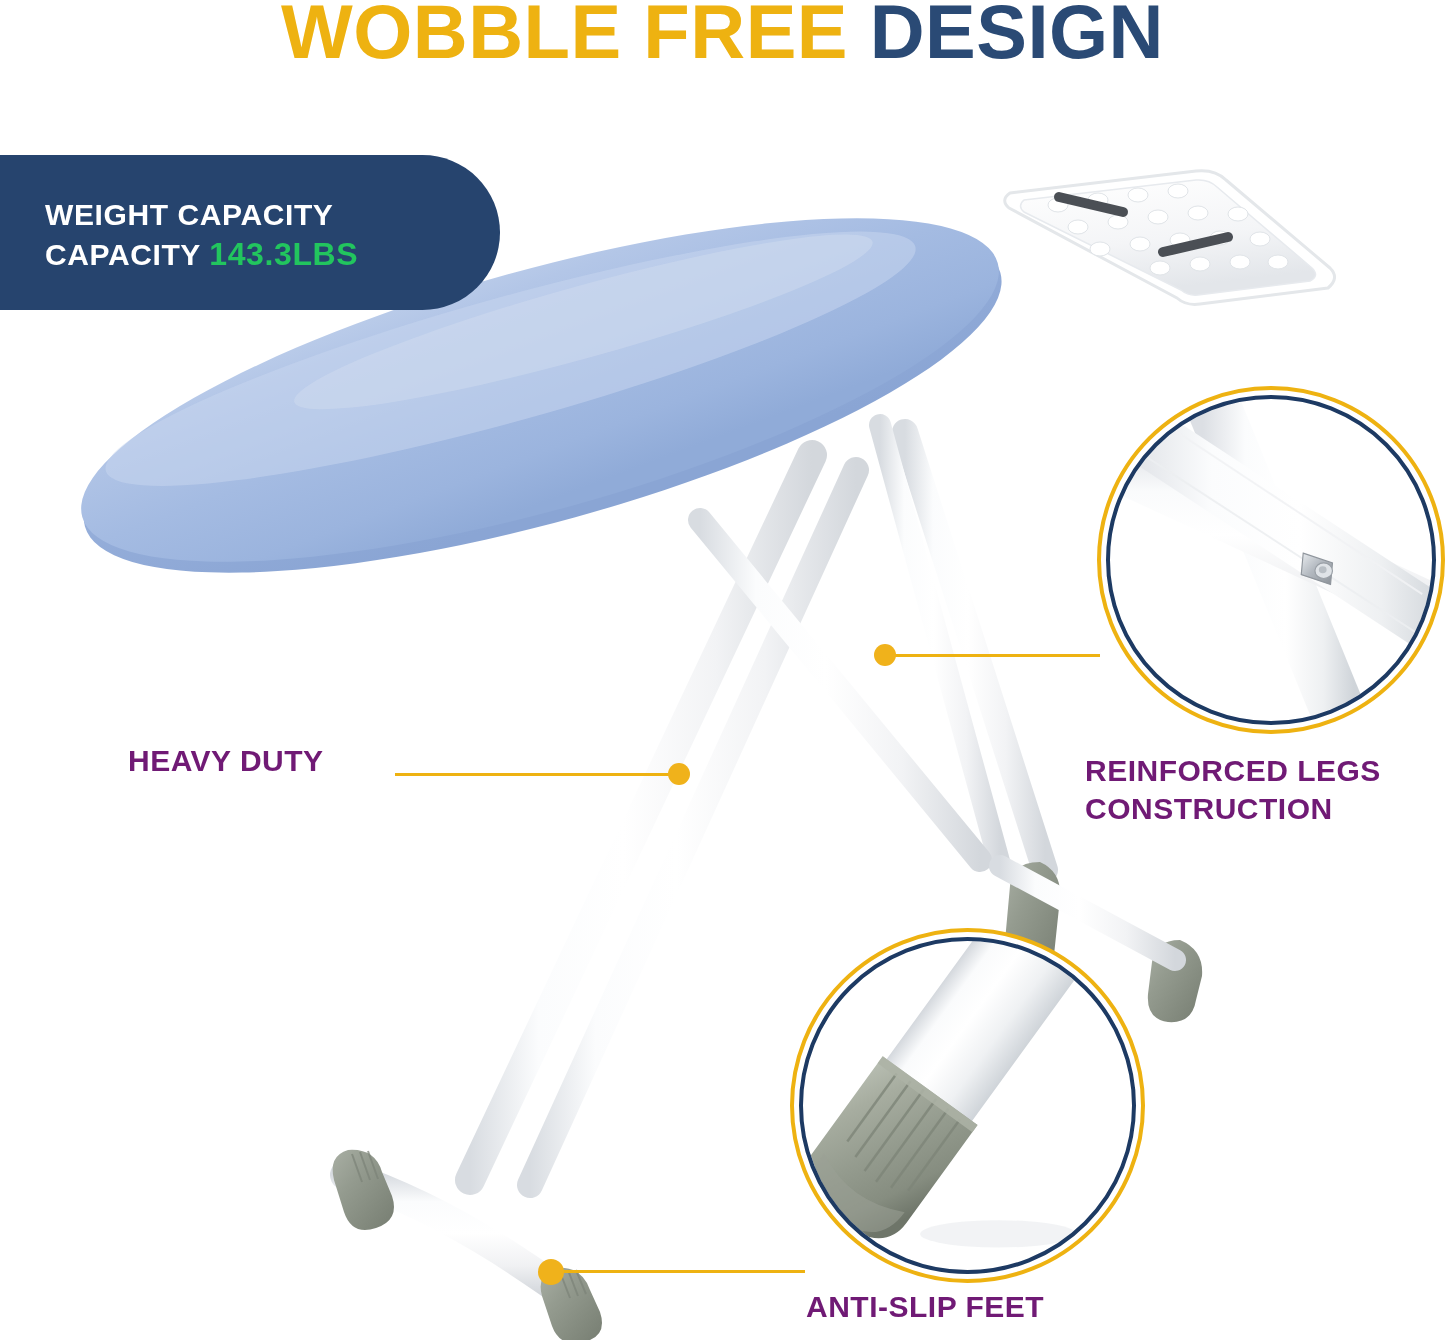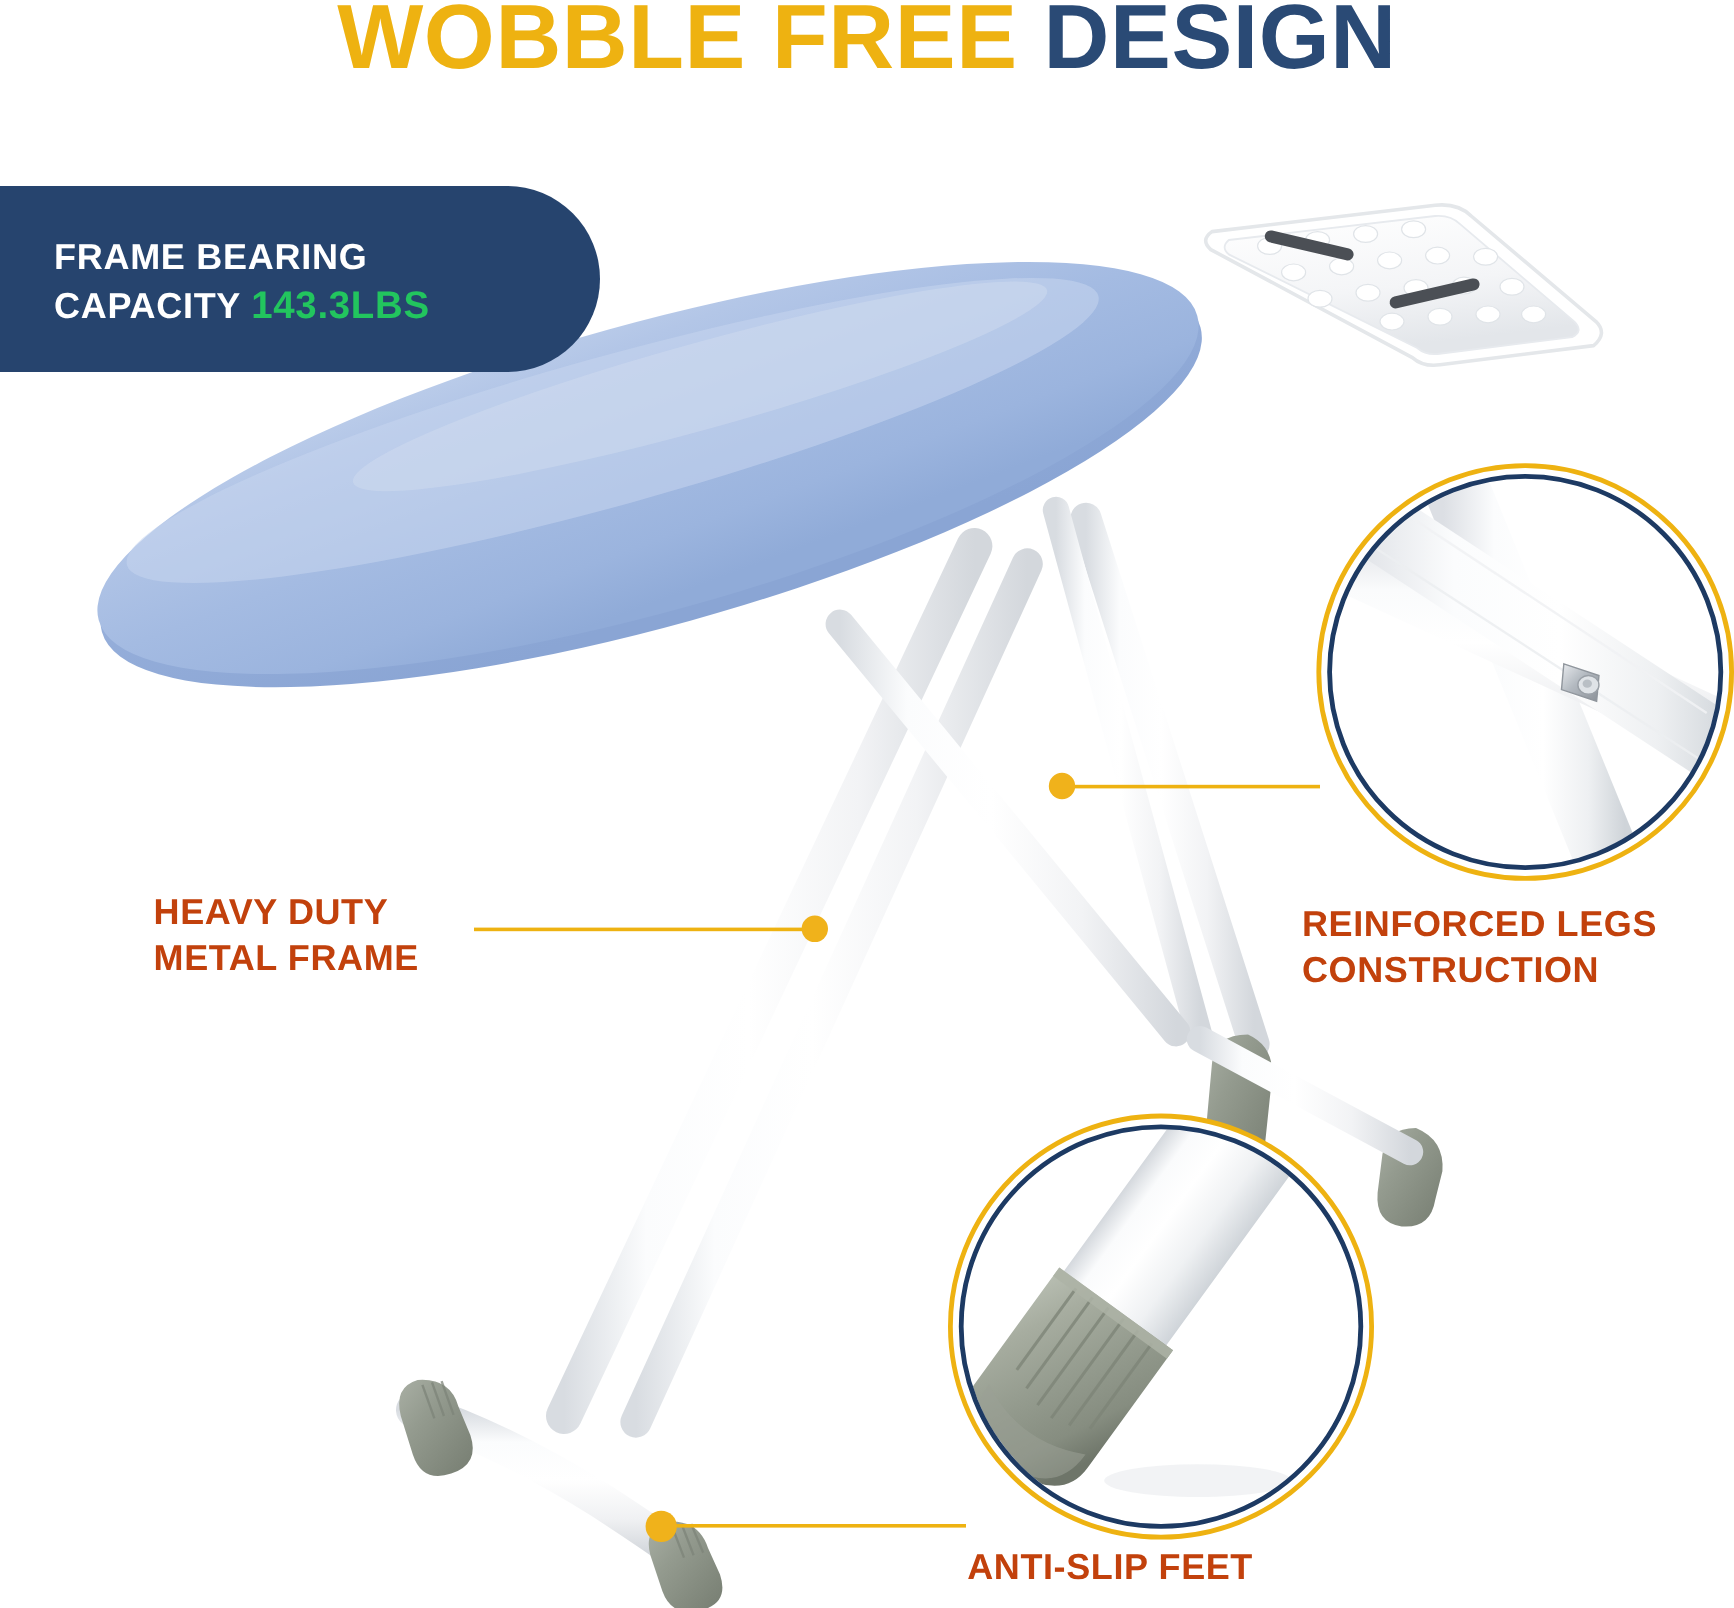--- a/index.html
+++ b/index.html
@@ -55,21 +55,21 @@
   }
   #weight-badge .bval {
     color: #22c55e;
     font-size: 32px;
     font-weight: bold;
   }
 
   
   .callout-label {
     position: absolute;
-    color: #c2410c;
+    color: #701a75;
     font-weight: bold;
     letter-spacing: 0.5px;
     line-height: 1.28;
     white-space: nowrap;
     user-select: none;
   }
   #label-frame {
     left: 128px;
     top: 742px;
     font-size: 30px;
@@ -282,21 +282,21 @@
 
         <ellipse cx="540" cy="390" rx="475" ry="120" fill="url(#gBoard)"></ellipse>
 
         <ellipse cx="520" cy="352" rx="420" ry="62" fill="#c7d6ee" opacity="0.55"></ellipse>
         <ellipse cx="600" cy="336" rx="300" ry="36" fill="#d3deef" opacity="0.45"></ellipse>
       </g>
     </g>
   </svg>
 
   <div id="weight-badge">
-    <div class="bl">FRAME BEARING</div>
+    <div class="bl">WEIGHT CAPACITY</div>
     <div class="bl"><span>CAPACITY </span><span class="bval">143.3LBS</span></div>
   </div>
 
   <div class="conn-line" id="line-frame"></div>
   <div class="conn-dot" id="dot-frame"></div>
 
   <div class="conn-line" id="line-legs"></div>
   <div class="conn-dot" id="dot-legs"></div>
 
   <div class="conn-line" id="line-feet"></div>
@@ -390,21 +390,20 @@
           </g>
         </g>
 
         <ellipse cx="200" cy="300" rx="80" ry="14" fill="#e8eaec" opacity="0.55"></ellipse>
       </svg>
     </div>
   </div>
 
   <div class="callout-label" id="label-frame">
     <div>HEAVY DUTY</div>
-    <div>METAL FRAME</div>
   </div>
 
   <div class="callout-label" id="label-legs">
     <div>REINFORCED LEGS</div>
     <div>CONSTRUCTION</div>
   </div>
 
   <div class="callout-label" id="label-feet">
     <div>ANTI-SLIP FEET</div>
   </div>

